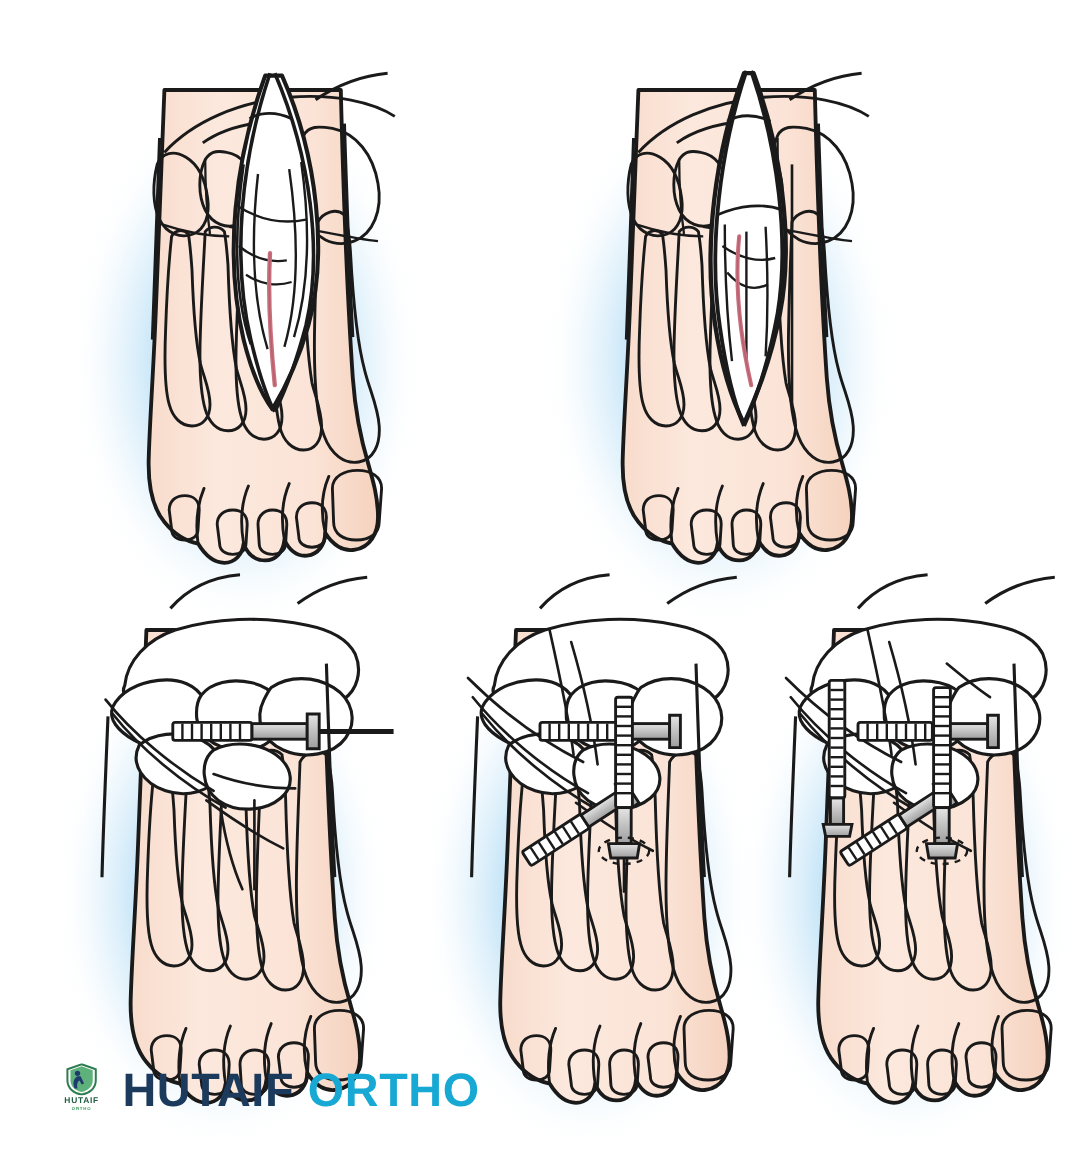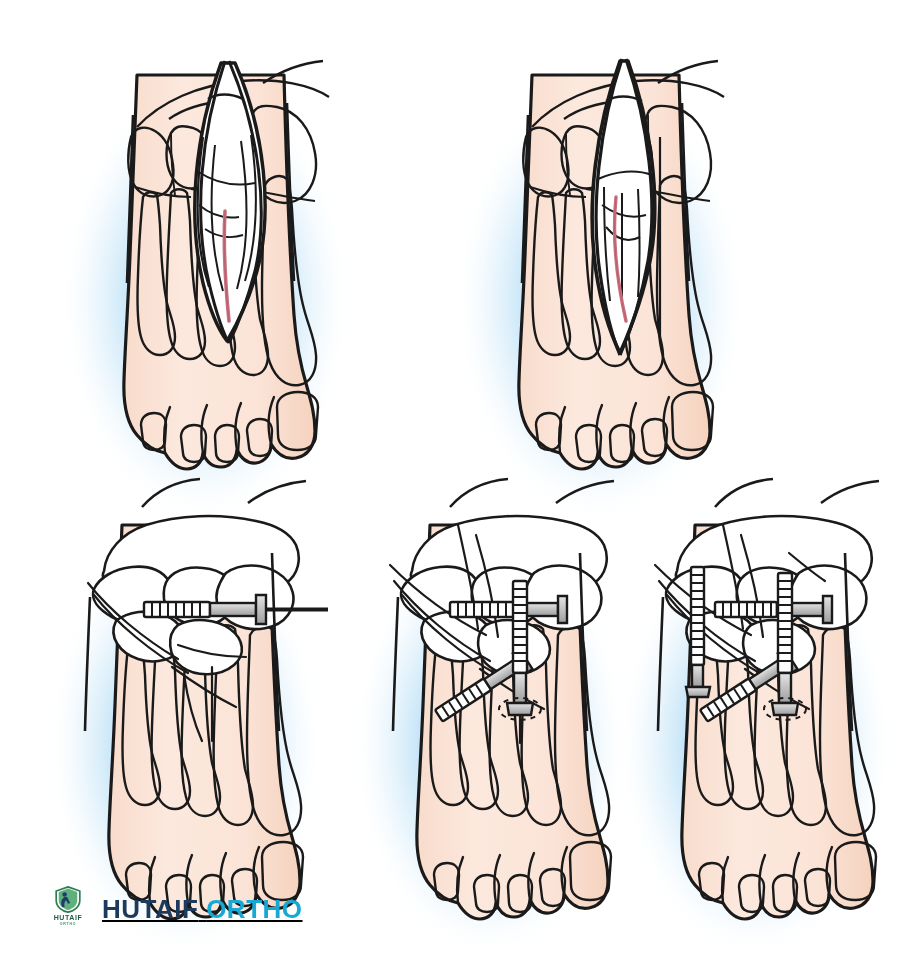--- a/index.html
+++ b/index.html
@@ -21,26 +21,25 @@
     display:flex;
     align-items:center;
     gap:14px;
   }
   .brand-logo{
     width:40px;height:46px;
     position:relative;
     display:flex;flex-direction:column;align-items:center;
   }
   .brand-wordmark{
-    font-size:26px;
+    font-size:39px;
     font-weight:bold;
     letter-spacing:0.5px;
     line-height:1;
     white-space:nowrap;
-    text-decoration:underline;
   }
   .wm-a{ color:#1B3A5C; }
   .wm-b{ color:#17A8D4; }
   .logo-text-main{
     font-size:7px;font-weight:bold;letter-spacing:0.6px;
     color:#1f5c45;margin-top:1px;
   }
   .logo-text-sub{
     font-size:3.6px;font-weight:bold;letter-spacing:0.7px;
     color:#3c9a5f;margin-top:1px;

